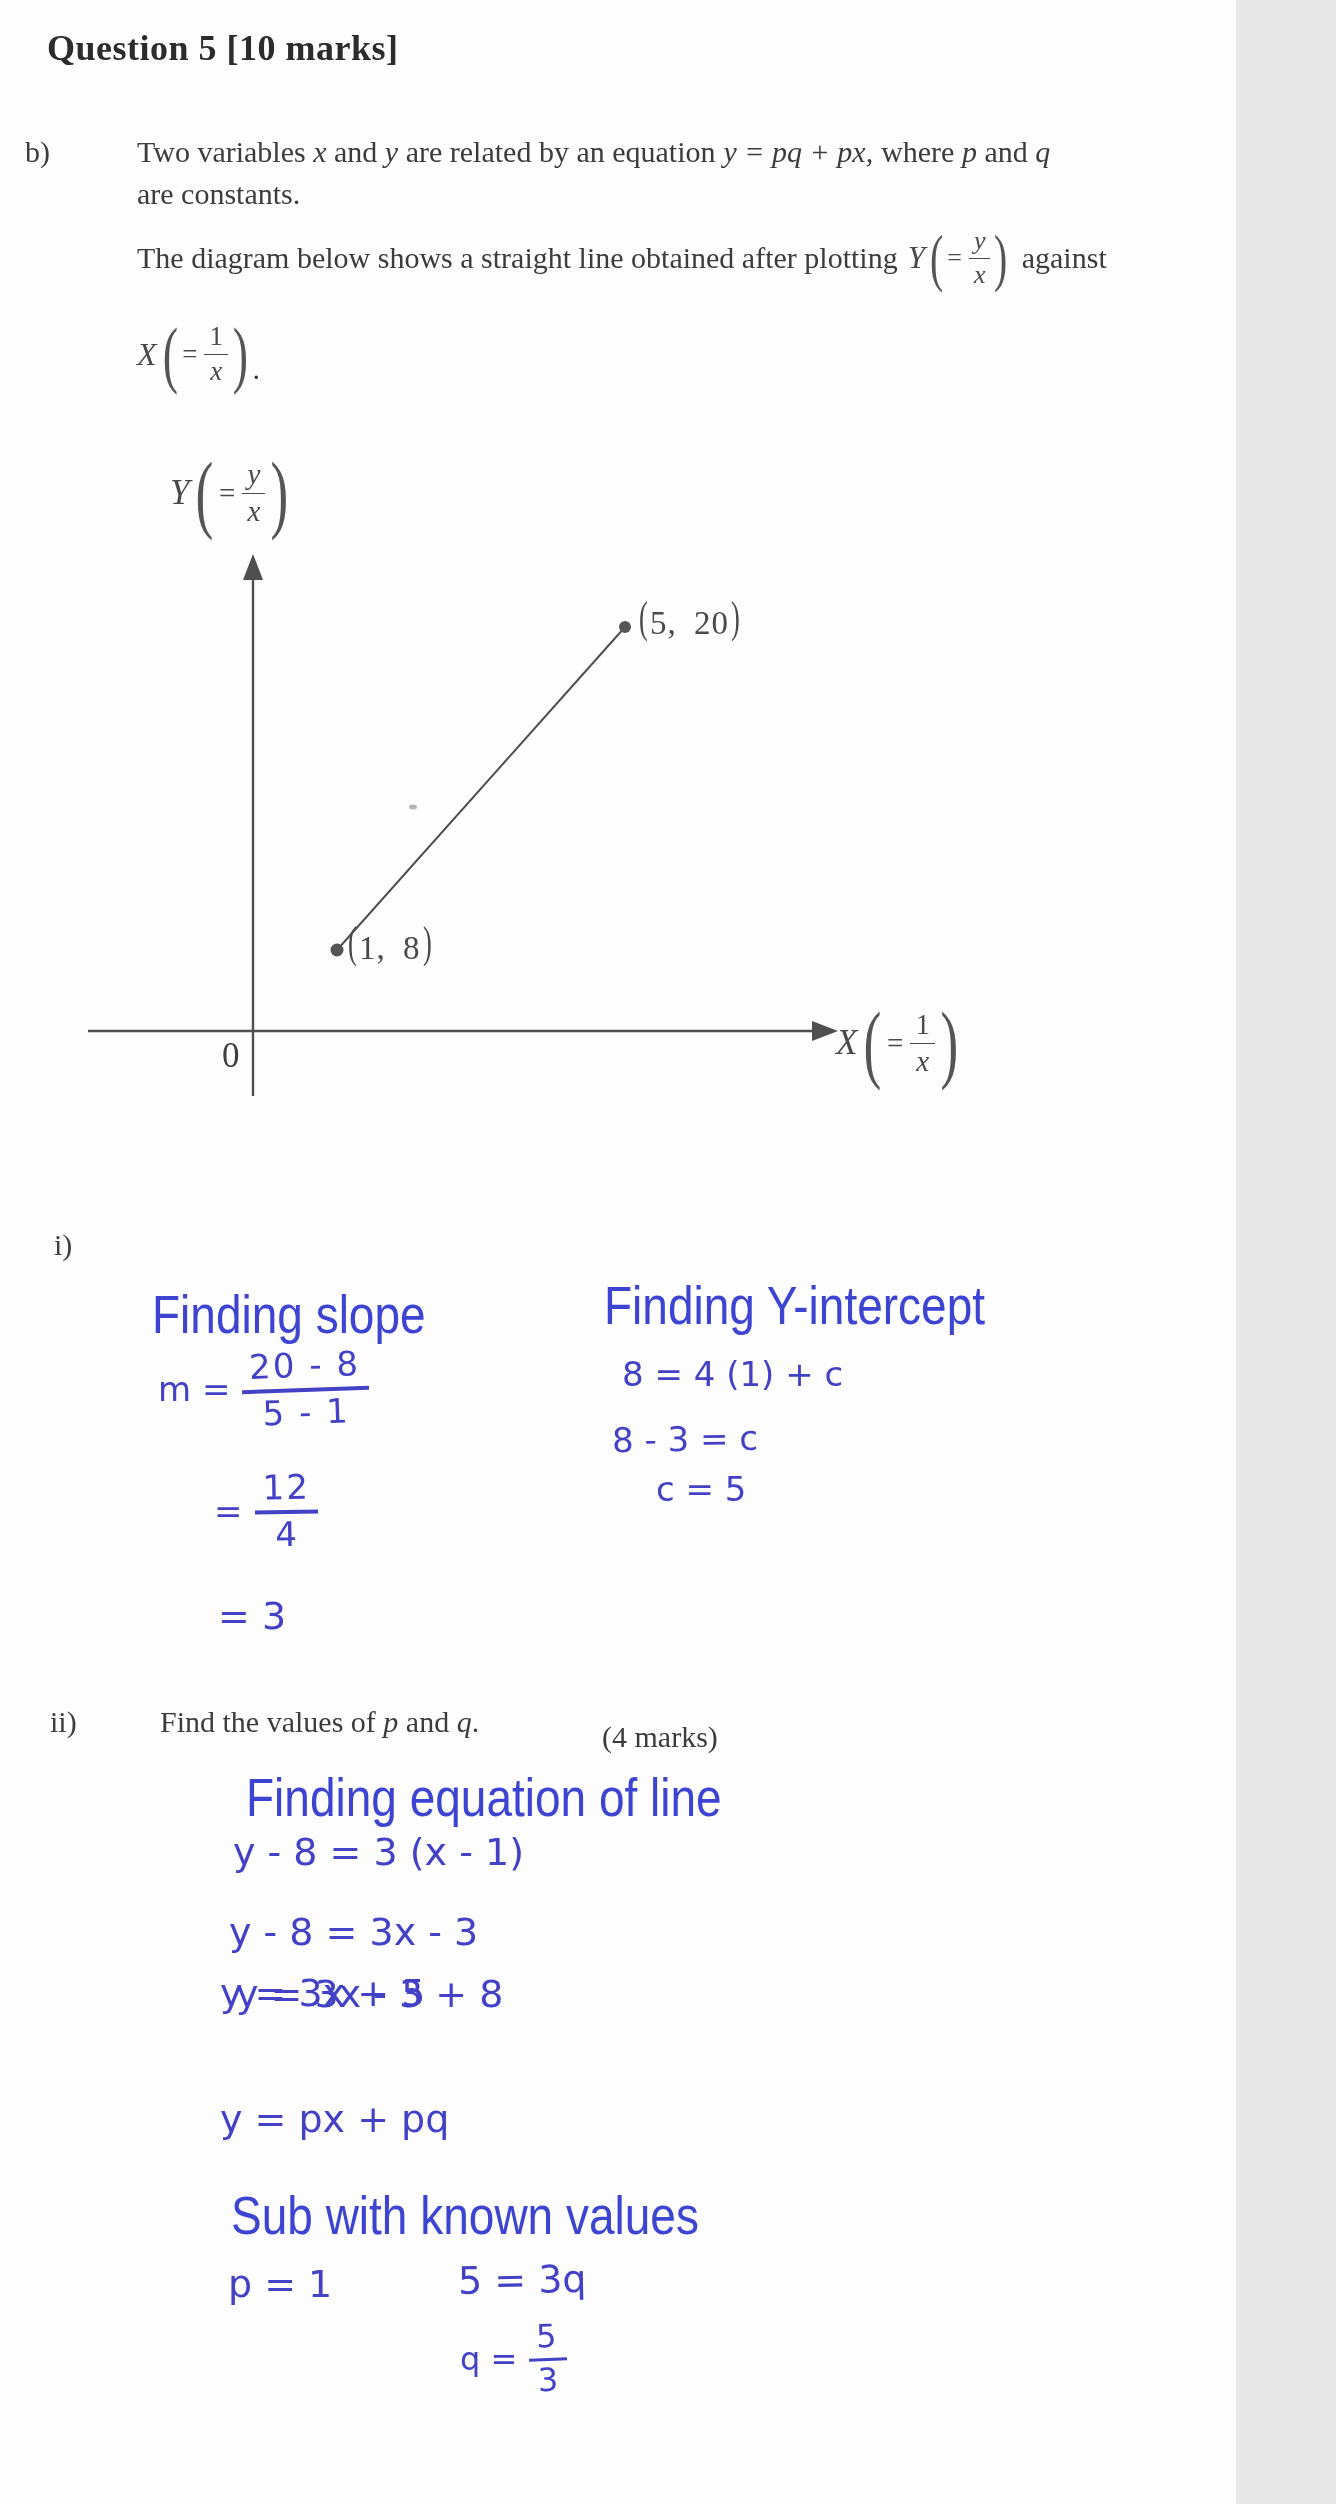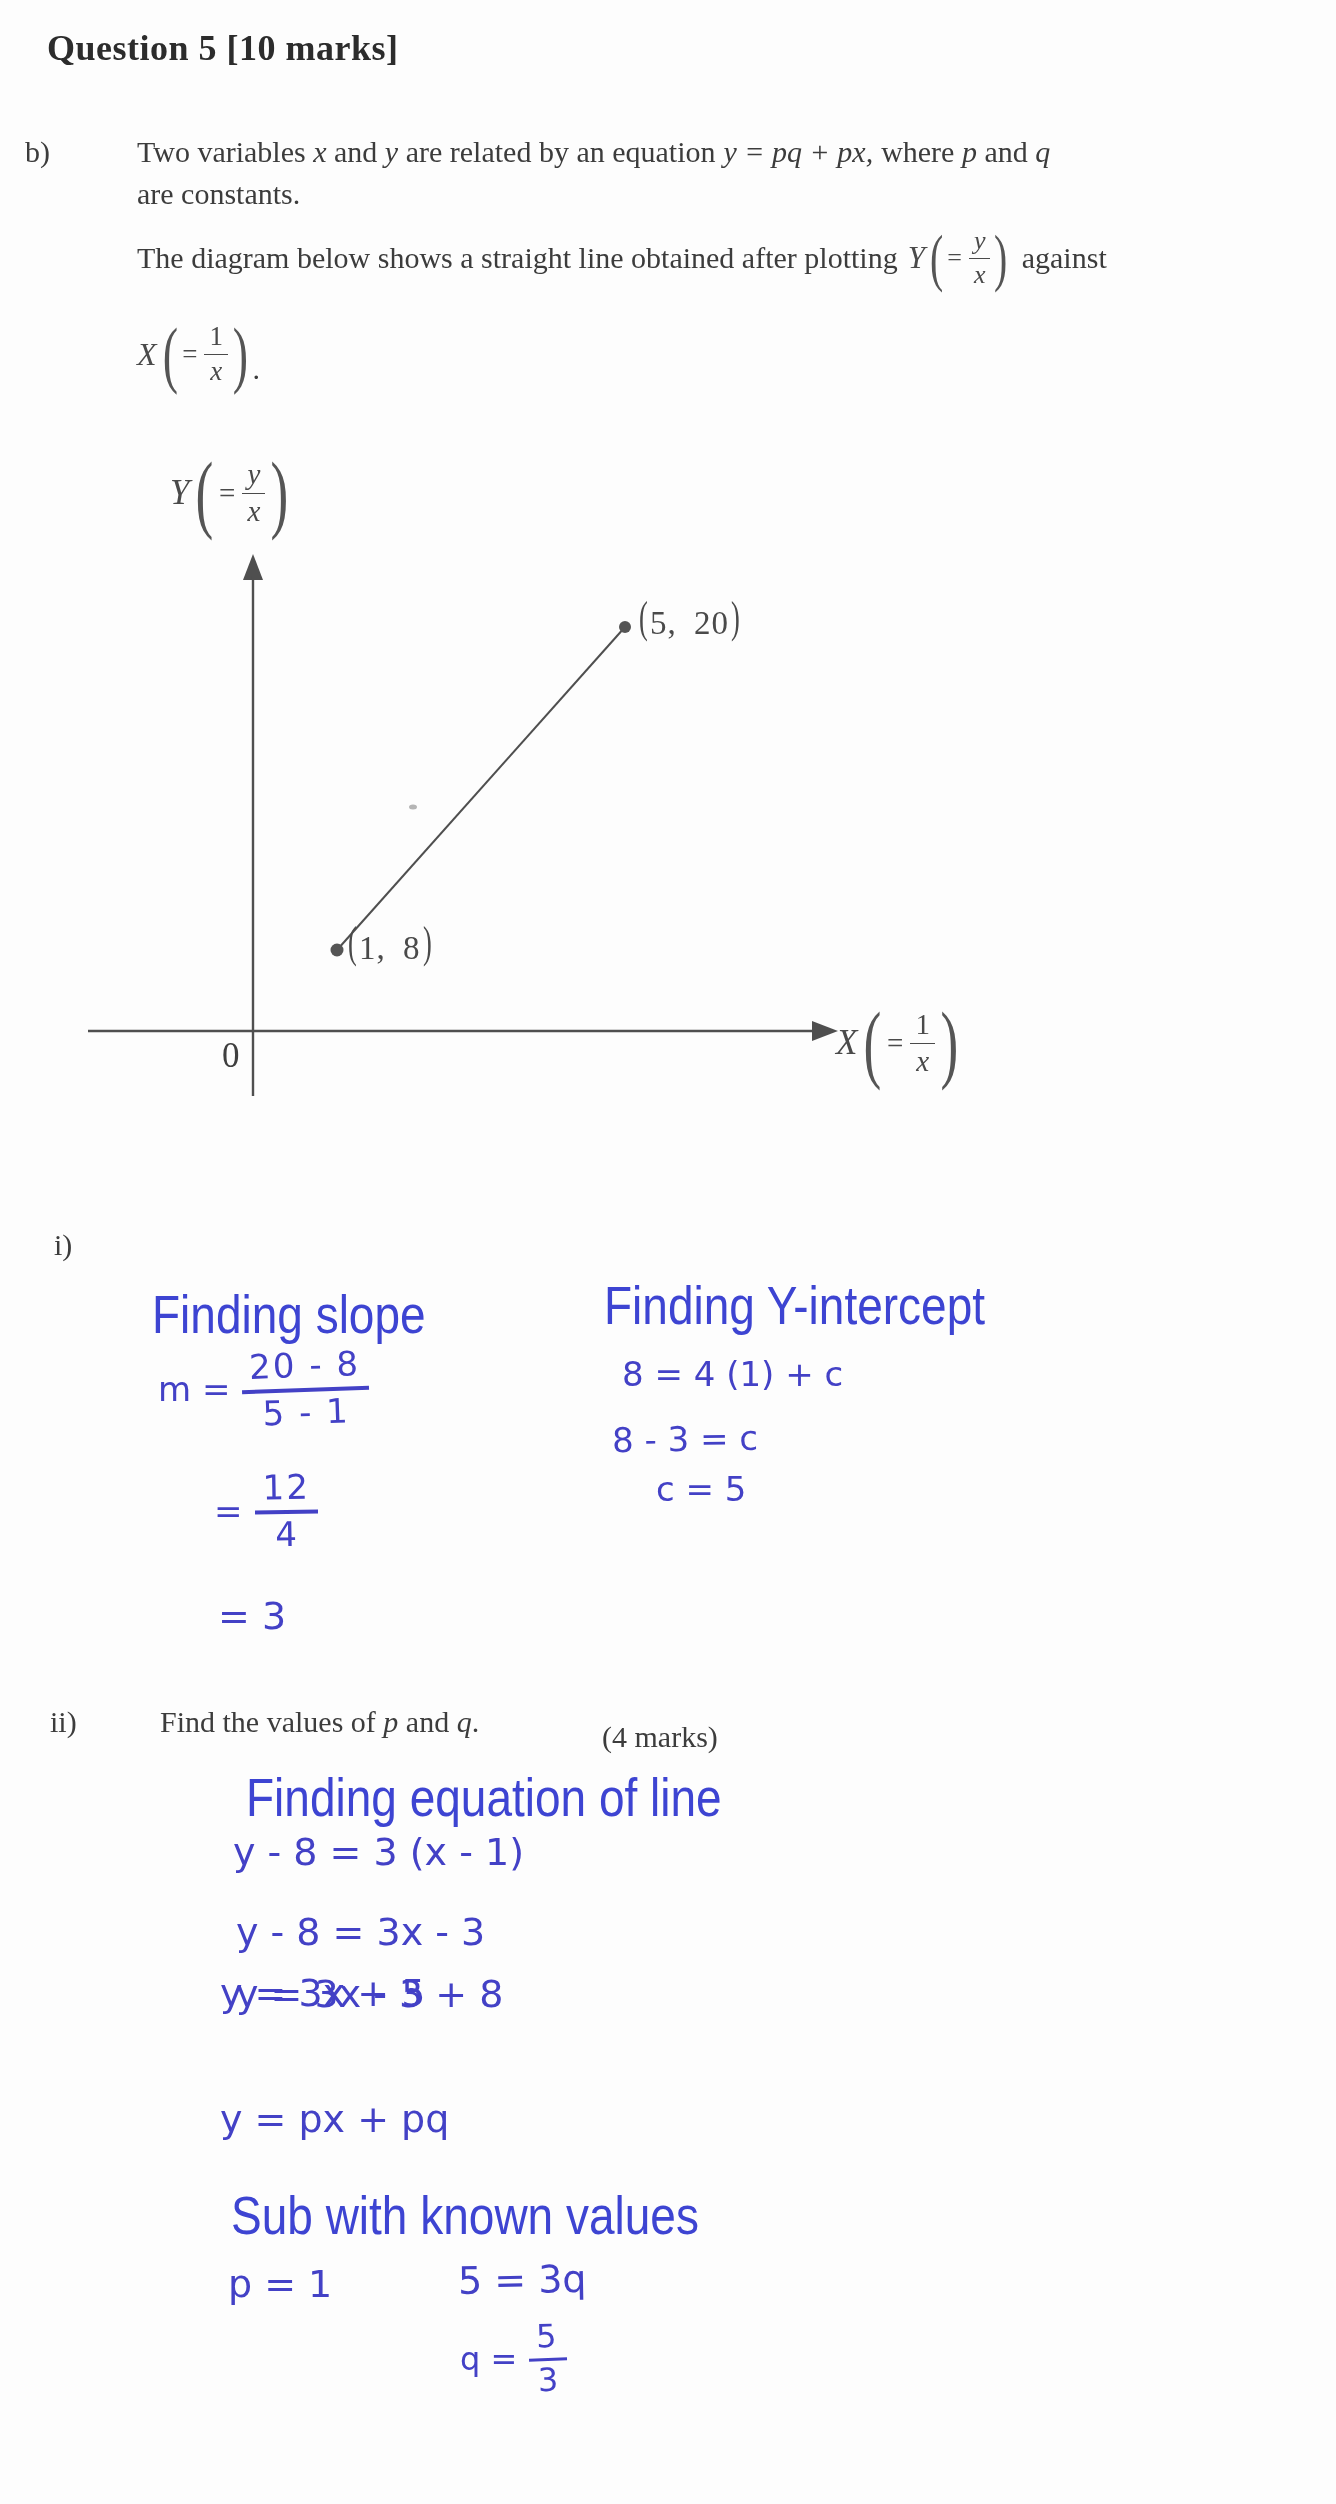--- a/index.html
+++ b/index.html
@@ -1,16 +1,16 @@
 <!DOCTYPE html>
 <html><head>
 <meta charset="utf-8">
 <style>
   html,body{margin:0;padding:0;background:#e8e8e8;}
-  .page{position:relative;width:1336px;height:2504px;background:#fdfdfd;
+  .page{position:relative;width:1236px;height:2504px;background:#fdfdfd;
         font-family:"Liberation Serif",serif;color:#3c3c3c;overflow:hidden;}
   .abs{position:absolute;}
   .nowrap{white-space:nowrap;}
   .it{font-style:italic;}
   .body-text{font-size:30px;}
   .title{font-size:36px;font-weight:bold;color:#2c2c2c;letter-spacing:.5px;}
   .row{display:flex;align-items:center;}
   .pad-eq{margin:0 8px;}
   .gap-l{margin-left:10px;}
 
@@ -173,21 +173,21 @@
 
   <div class="abs body-text" style="left:50px;top:1705px">ii)</div>
   <div class="abs body-text nowrap" style="left:160px;top:1705px">
     <span>Find the values of </span><span class="it">p</span><span> and </span><span class="it">q</span><span>.</span>
   </div>
   <div class="abs body-text" style="left:602px;top:1720px">(4 marks)</div>
 
   <div class="abs hw-heading" style="left:246px;top:1766px">Finding equation of line</div>
 
   <div class="abs hw hw-big" style="left:233px;top:1830px">y - 8 = 3 (x - 1)</div>
-  <div class="abs hw hw-big" style="left:236px;top:1910px">y - 8 = 3x - 3</div>
+  <div class="abs hw hw-big" style="left:229px;top:1910px">y - 8 = 3x - 3</div>
   <div class="abs hw hw-big" style="left:236px;top:1972px">y = 3x - 3 + 8</div>
   <div class="abs hw hw-big" style="left:220px;top:1971px">y = 3x + 5</div>
   <div class="abs hw hw-big" style="left:220px;top:2097px">y = px + pq</div>
 
   <div class="abs hw-heading" style="left:231px;top:2184px">Sub with known values</div>
 
   <div class="abs hw hw-big" style="left:228px;top:2262px">p = 1</div>
   <div class="abs hw hw-big tilt2" style="left:458px;top:2258px">5 = 3q</div>
   <div class="abs hw hwrow" style="left:460px;top:2320px;font-size:32px">
     <span>q =</span>

